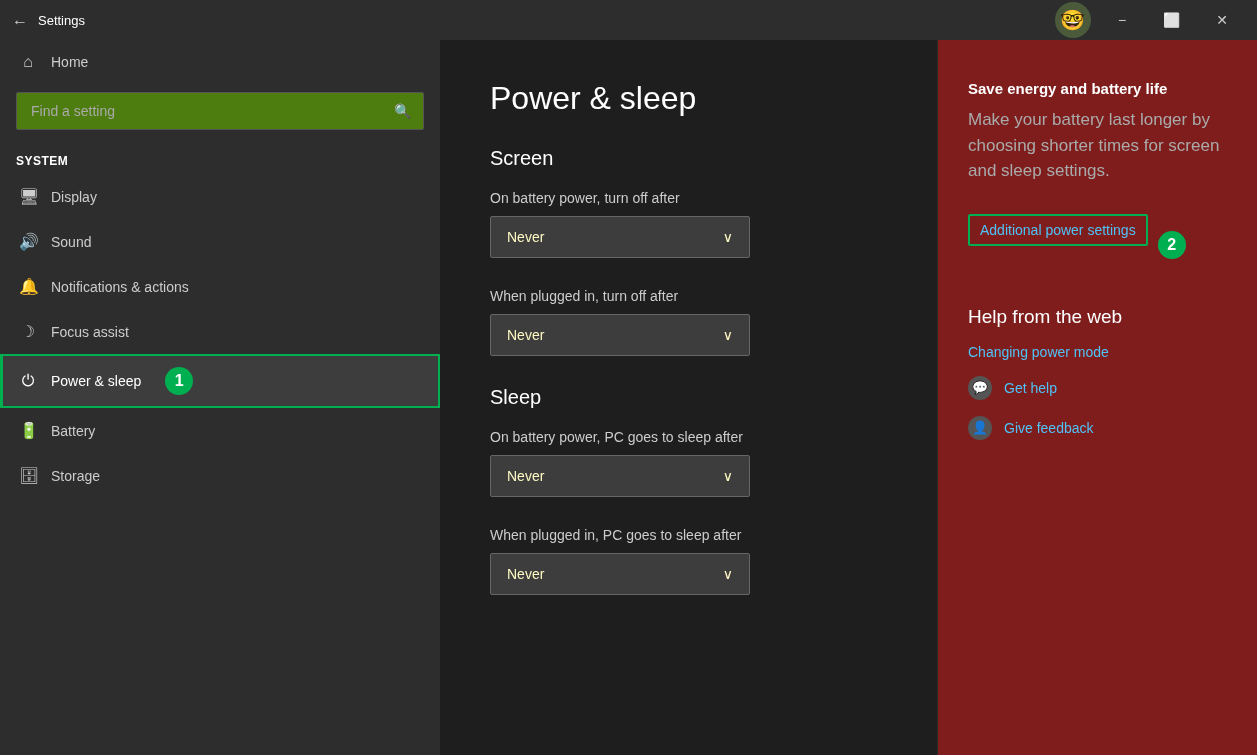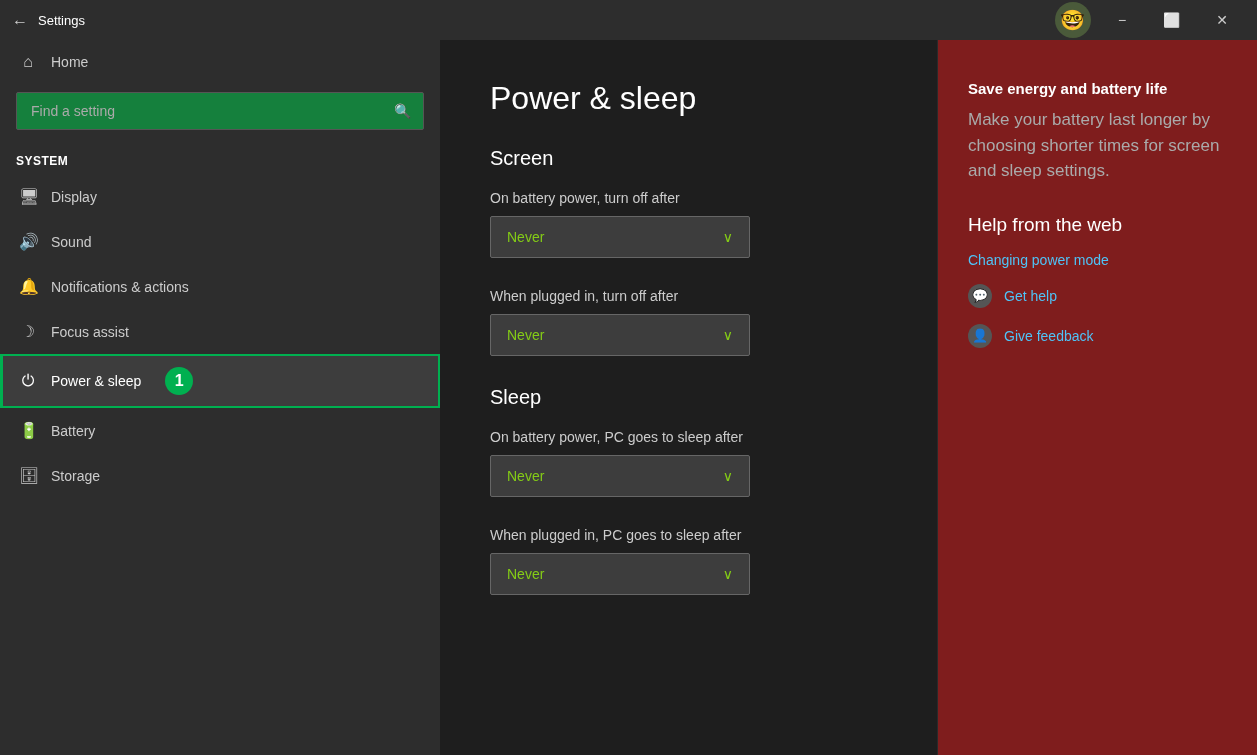--- a/index.html
+++ b/index.html
@@ -79,21 +79,21 @@
       flex-shrink: 0;
       overflow-y: auto;
     }
 
     .search-box {
       margin: 8px 16px 16px 16px;
       position: relative;
     }
     .search-box input {
       width: 100%;
-      background: #15803d;
+      background: #4d7c0f;
       border: 1px solid #555;
       color: #ffffff;
       padding: 10px 40px 10px 14px;
       font-size: 14px;
       outline: none;
       border-radius: 2px;
     }
     .search-box input::placeholder { color: #aaa; }
     .search-icon {
       position: absolute;
@@ -164,21 +164,21 @@
     .setting-label {
       font-size: 14px;
       color: #cccccc;
       margin-bottom: 10px;
     }
 
     .dropdown {
       width: 260px;
       background: #3d3d3d;
       border: 1px solid #666;
-      color: #84cc16;
+      color: #fef9c3;
       padding: 12px 16px;
       font-size: 14px;
       display: flex;
       align-items: center;
       justify-content: space-between;
       cursor: pointer;
       border-radius: 2px;
     }
 
     .sleep-section {
@@ -408,20 +408,24 @@
       </div>
 
     </div>
 
     <div class="content-right">
 
       <div class="info-title">Save energy and battery life</div>
       <div class="info-text">Make your battery last longer by choosing shorter times for screen and sleep settings.</div>
 
 
+      <div style="display:flex;align-items:center;margin-bottom:30px;">
+        <a class="related-link">Additional power settings</a>
+        <span class="annotation-badge">2</span>
+      </div>
 
       <div class="help-section-title">Help from the web</div>
 
       <a class="help-link">
         <span>Changing power mode</span>
       </a>
 
       <a class="help-link" style="margin-top:8px;">
         <span class="help-link-icon">💬</span>
         <span>Get help</span>

